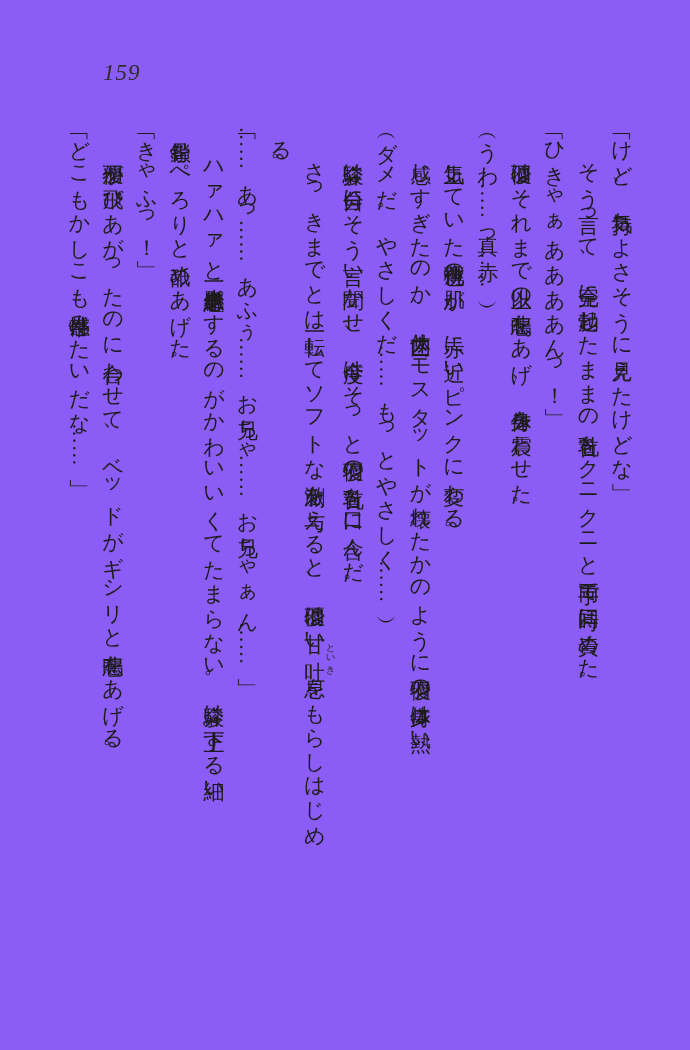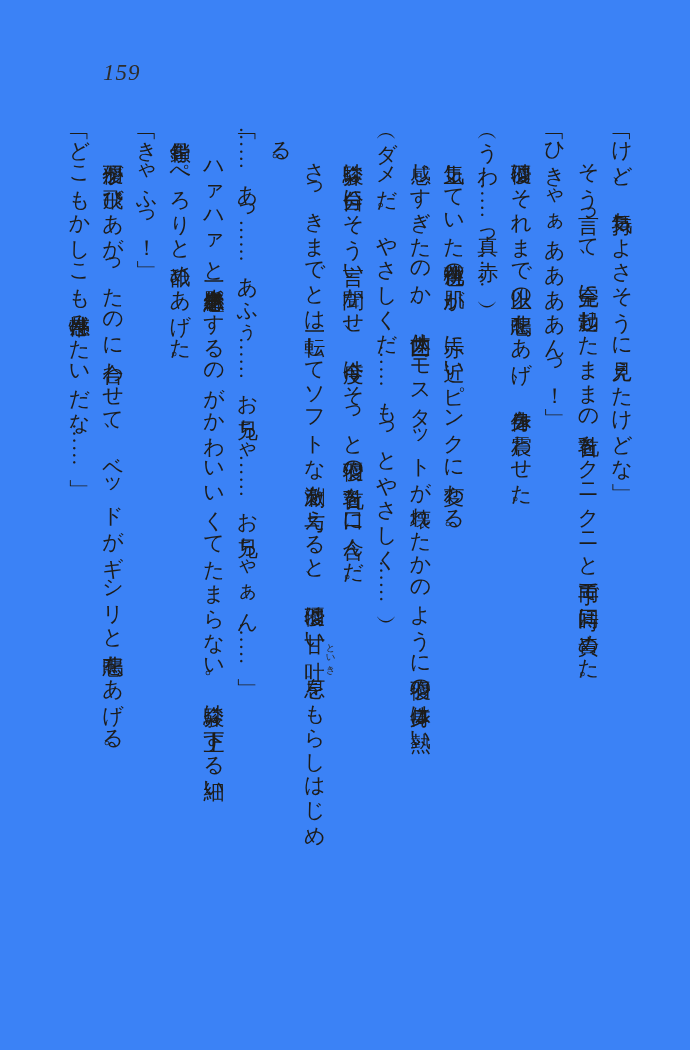--- a/index.html
+++ b/index.html
@@ -7,21 +7,21 @@
     width: 690px;
     height: 1050px;
     background: #fdfdfc;
     position: relative;
     overflow: hidden;
     font-family: "Liberation Serif", "DejaVu Serif", serif;
   }
   .page {
     position: absolute;
     inset: 0;
-    background: #3b82f6;
+    background: #8b5cf6;
   }
   .page-number {
     position: absolute;
     top: 60px;
     left: 103px;
     font-size: 23px;
     font-style: italic;
     color: #2e2d2b;
     letter-spacing: 1px;
   }

